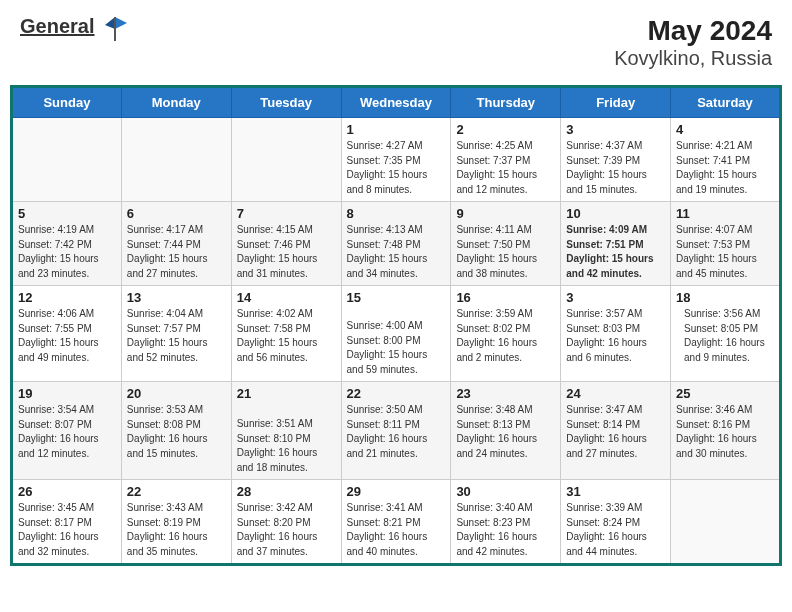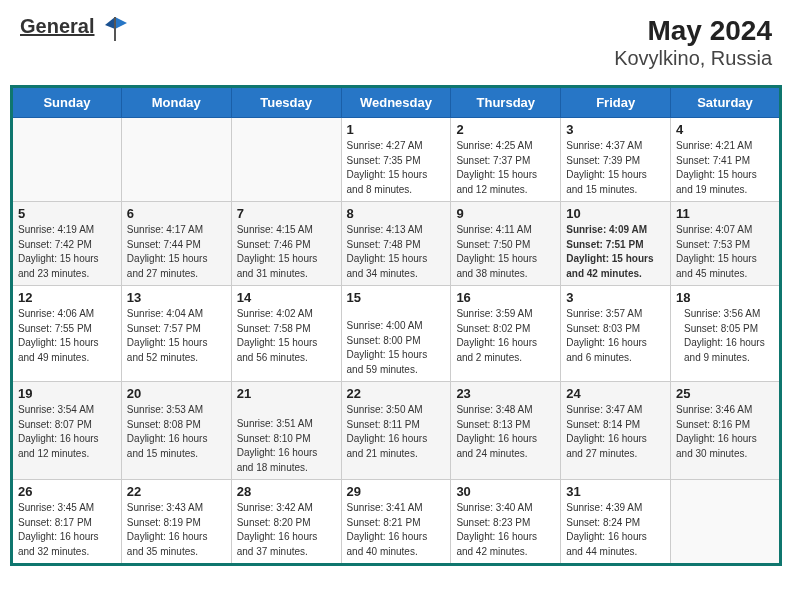--- a/index.html
+++ b/index.html
@@ -341,21 +341,21 @@
         </td>
         <td>
           <span class="day-number">30</span>
           <div class="day-info" style="white-space: pre-line;">Sunrise: 3:40 AM
 Sunset: 8:23 PM
 Daylight: 16 hours
 and 42 minutes.</div>
         </td>
         <td>
           <span class="day-number">31</span>
-          <div class="day-info" style="white-space: pre-line;">Sunrise: 4:39 AM
+          <div class="day-info" style="white-space: pre-line;">Sunrise: 3:39 AM
 Sunset: 8:24 PM
 Daylight: 16 hours
 and 44 minutes.</div>
         </td>
         <td class="empty-cell"></td>
       </tr>
     </tbody>
 </table>
 
 </body></html>

